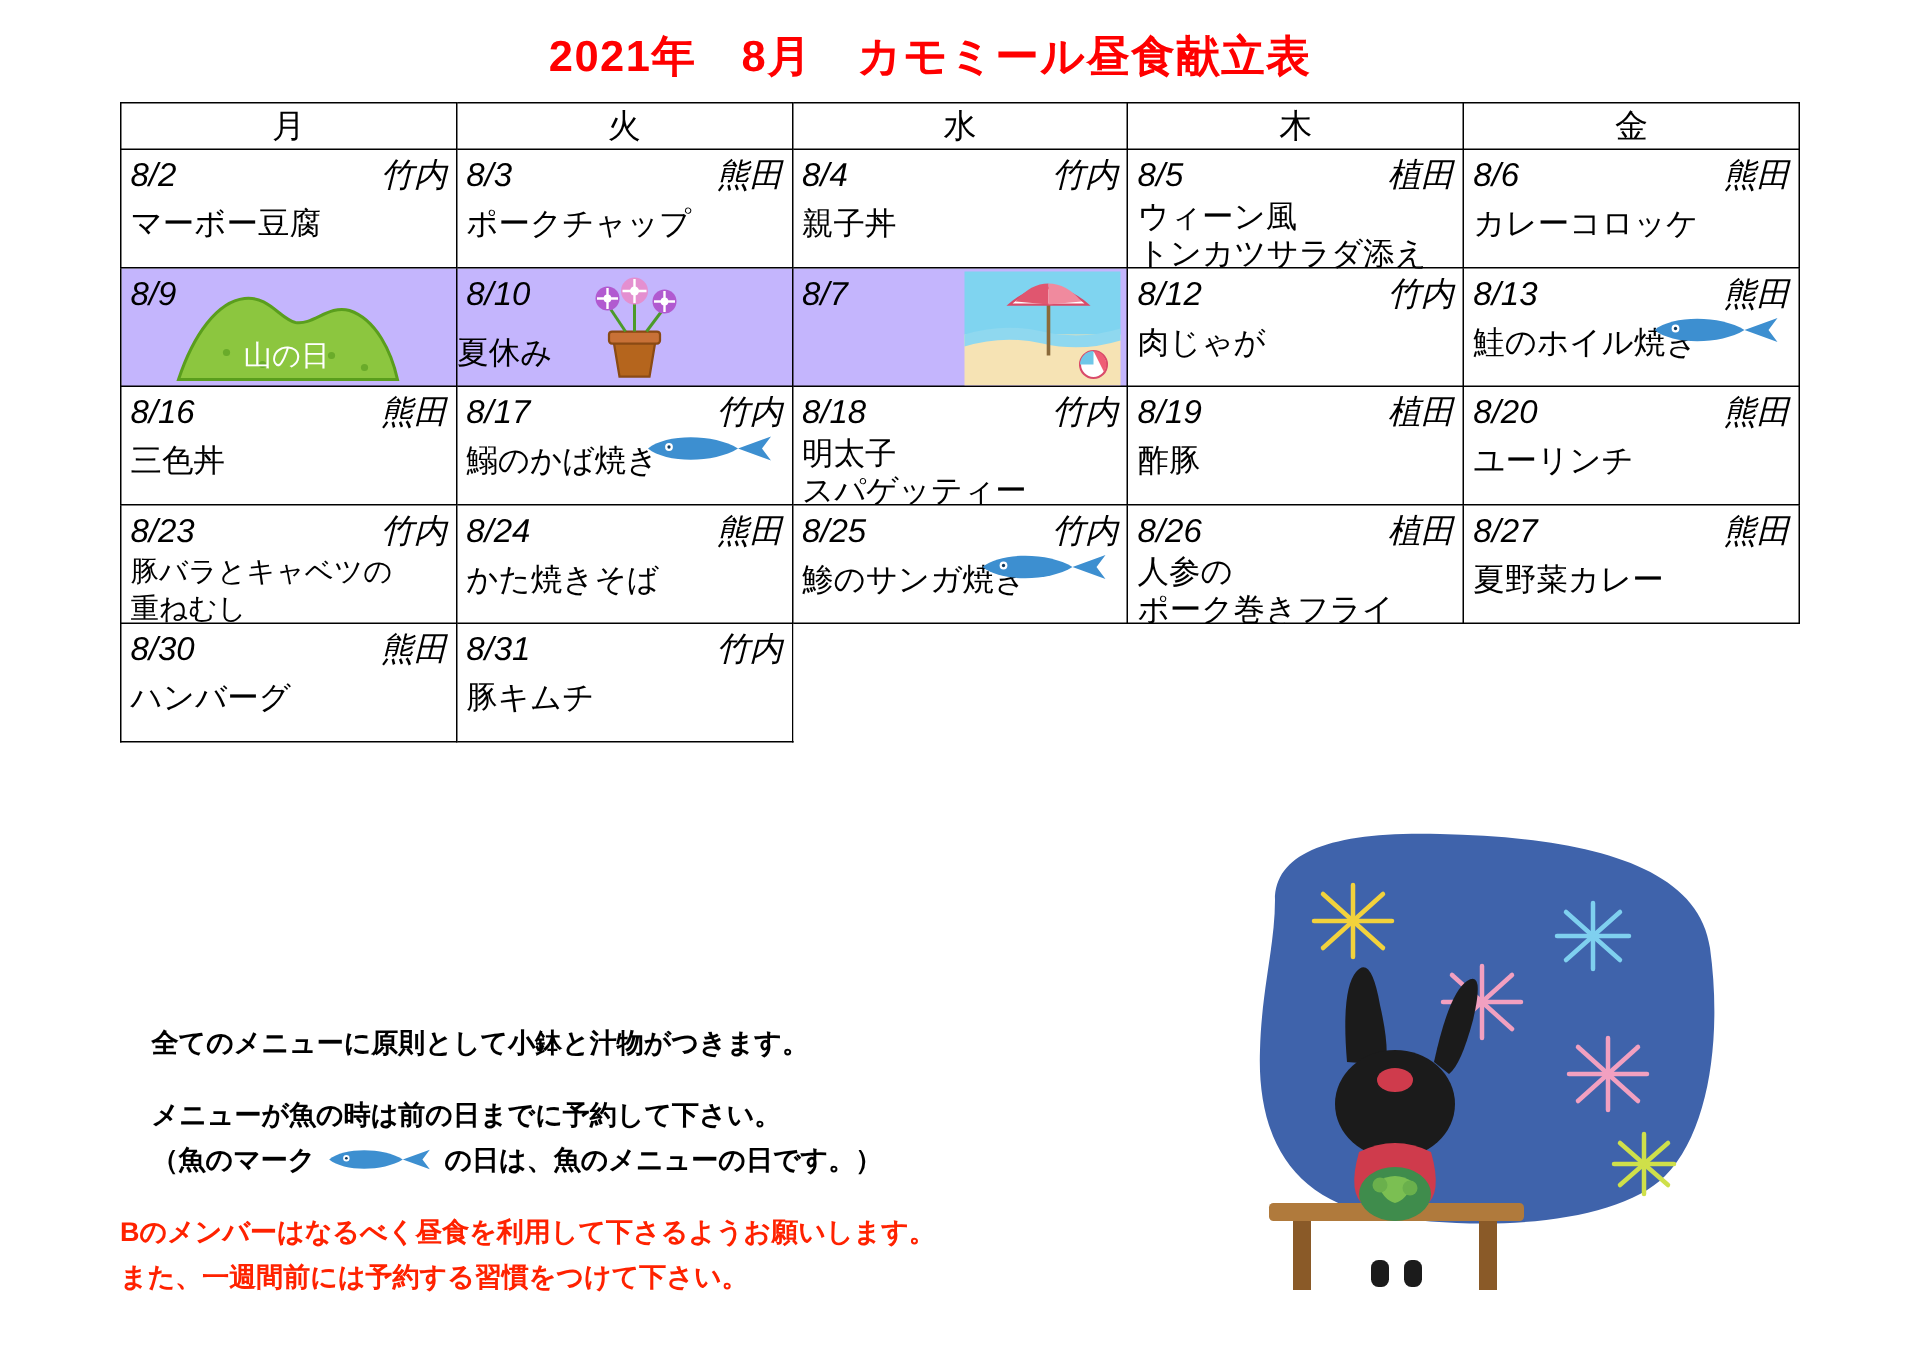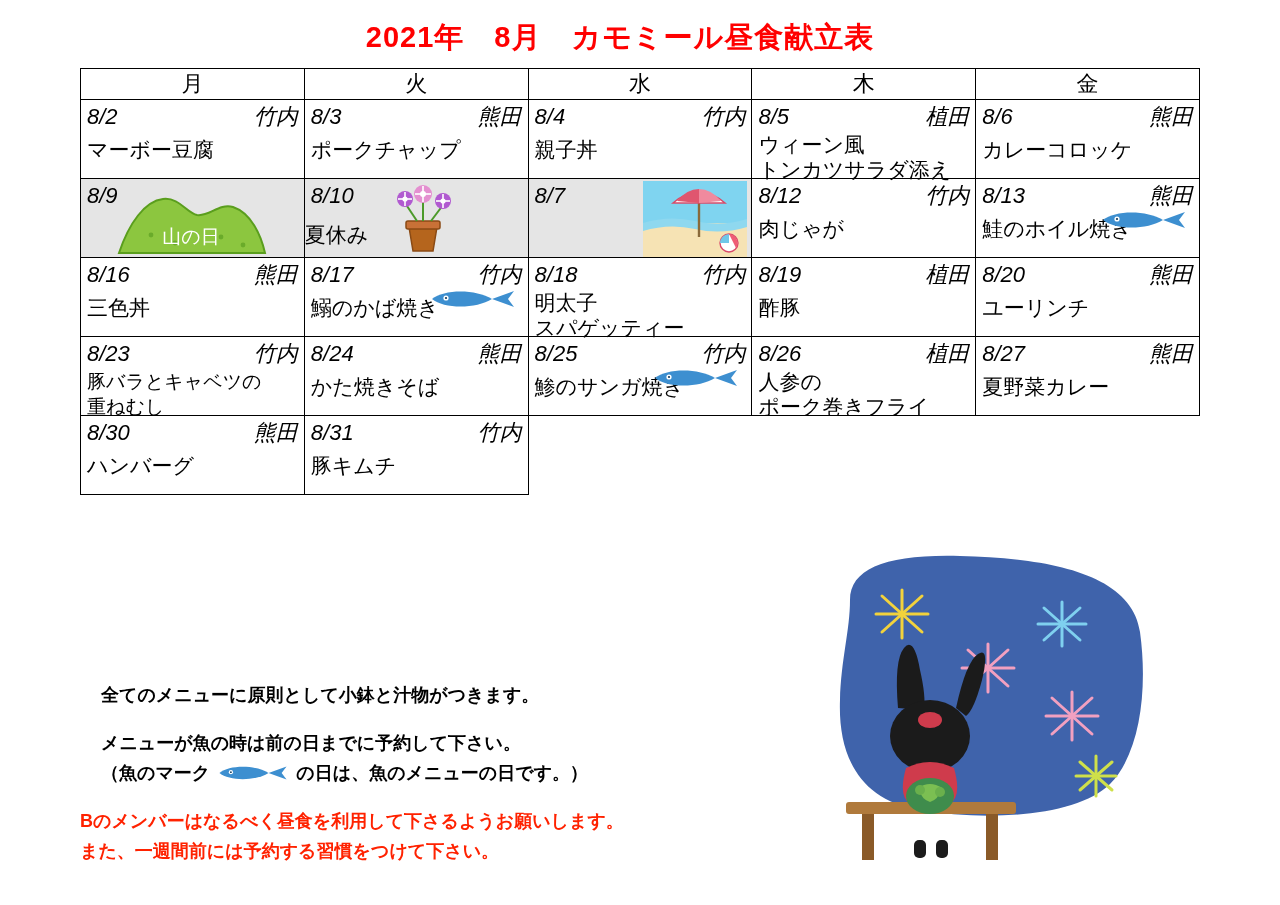--- a/index.html
+++ b/index.html
@@ -65,21 +65,21 @@
   .date { }
   .staff { }
   .menu {
     text-align: left;
     font-size: 21px;
     line-height: 25px;
     margin-top: 6px;
   }
   .menu.two { margin-top: 1px; }
   .empty { background: #fff; }
-  .holiday { background: #e5e5e5; }
+  .holiday { background: #c4b5fd; }
   .fish {
     position: absolute;
     right: 12px;
     top: 30px;
     width: 86px;
     height: 22px;
   }
   
   #notes {
     position: absolute;

